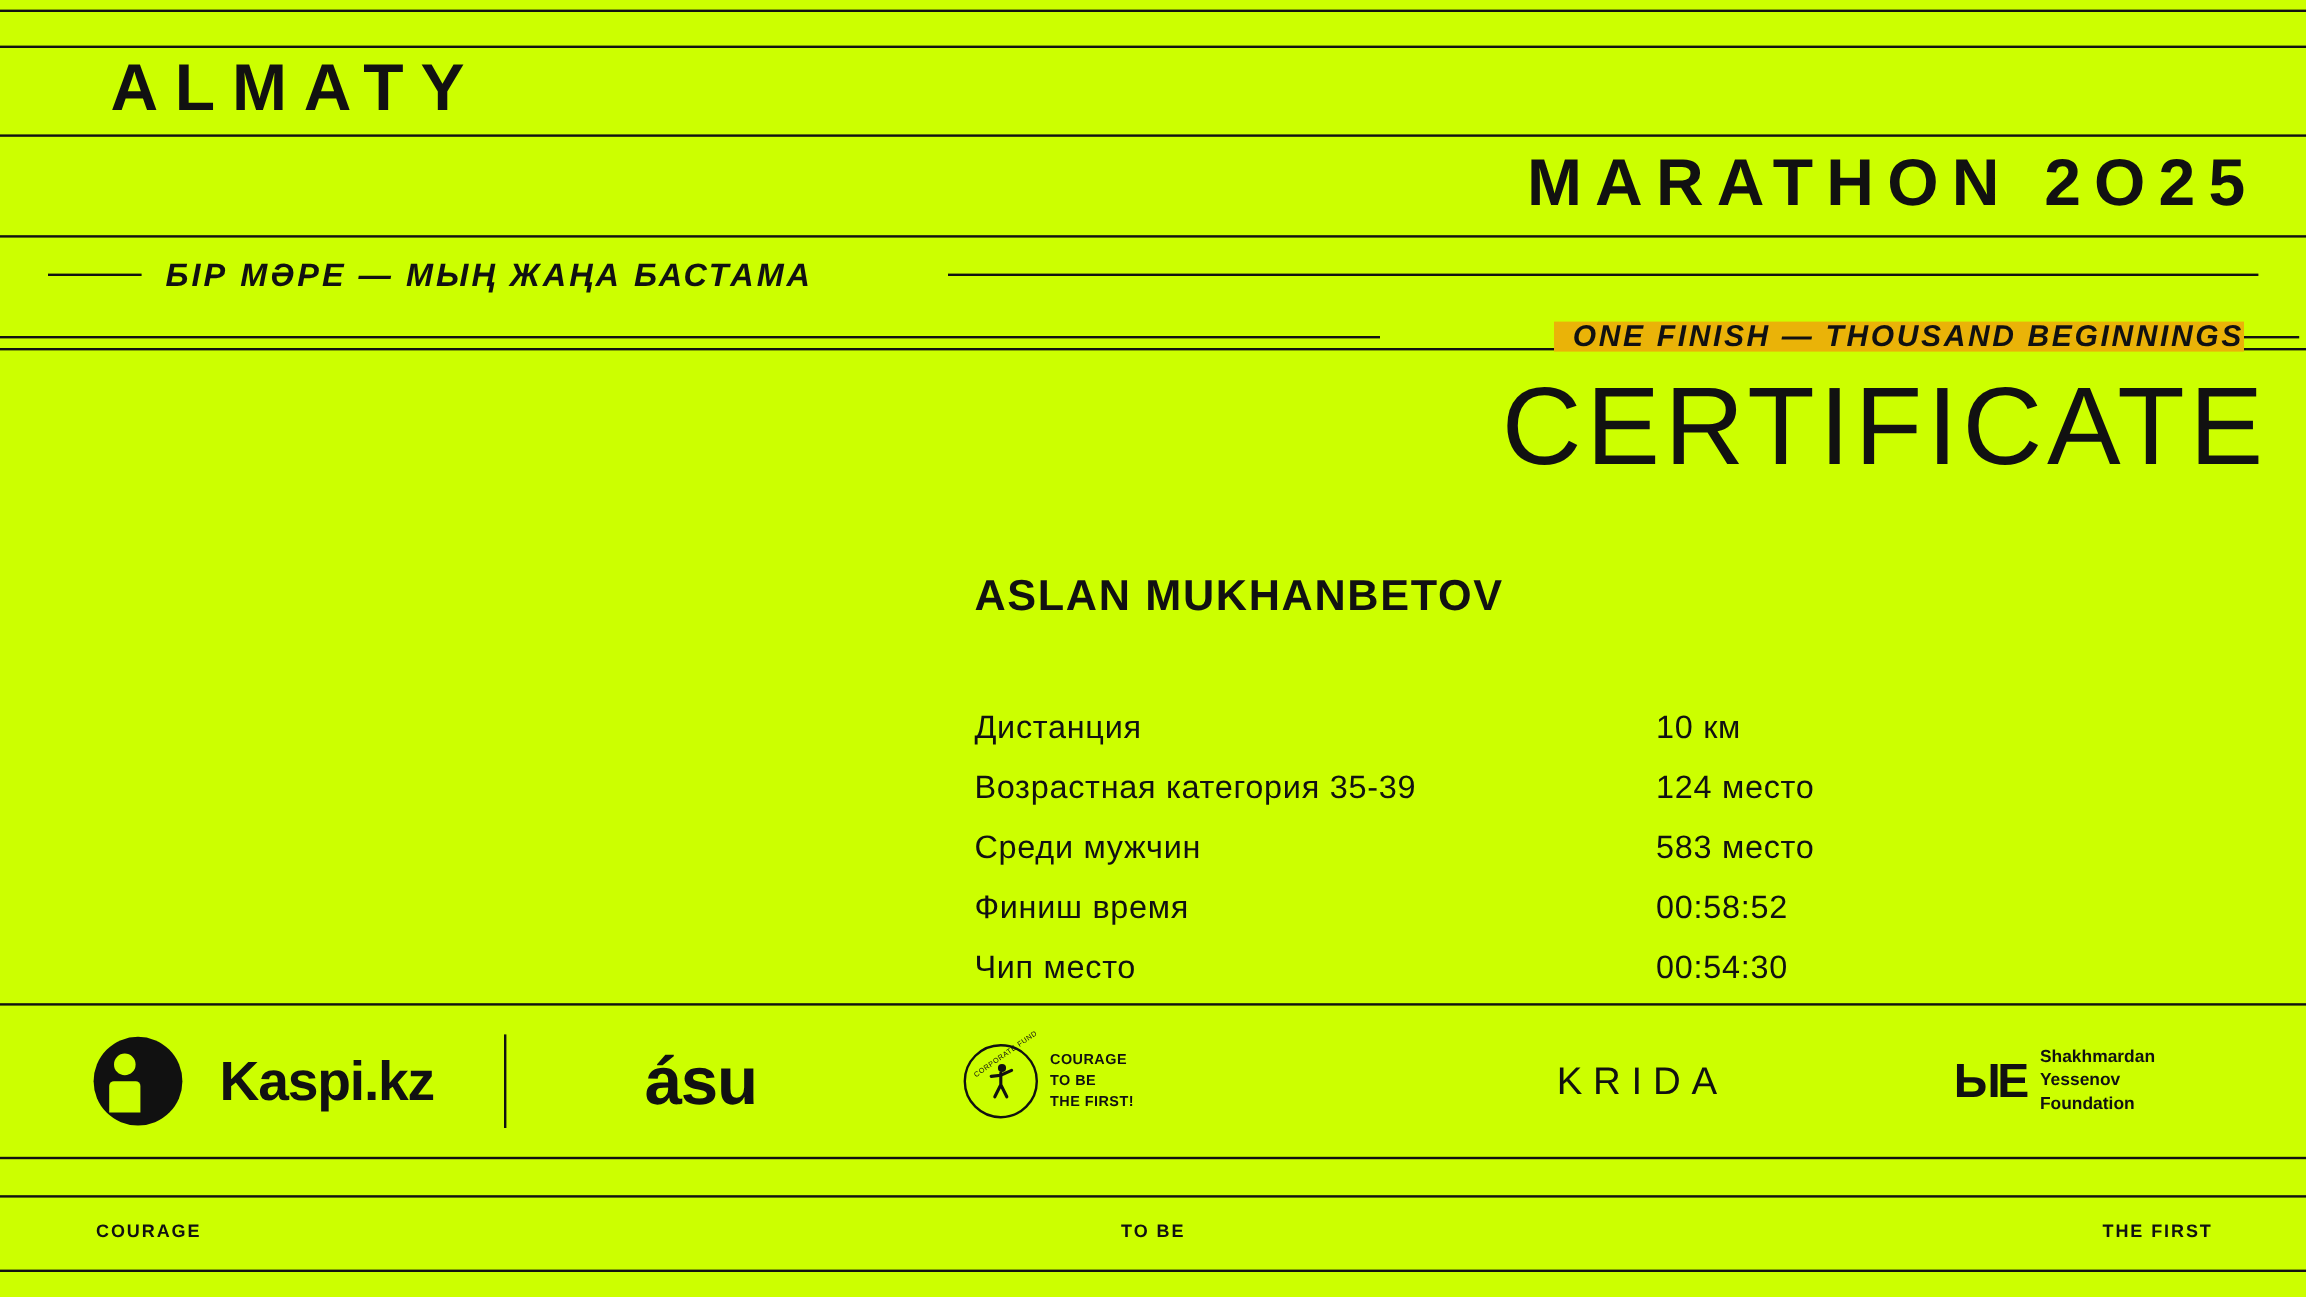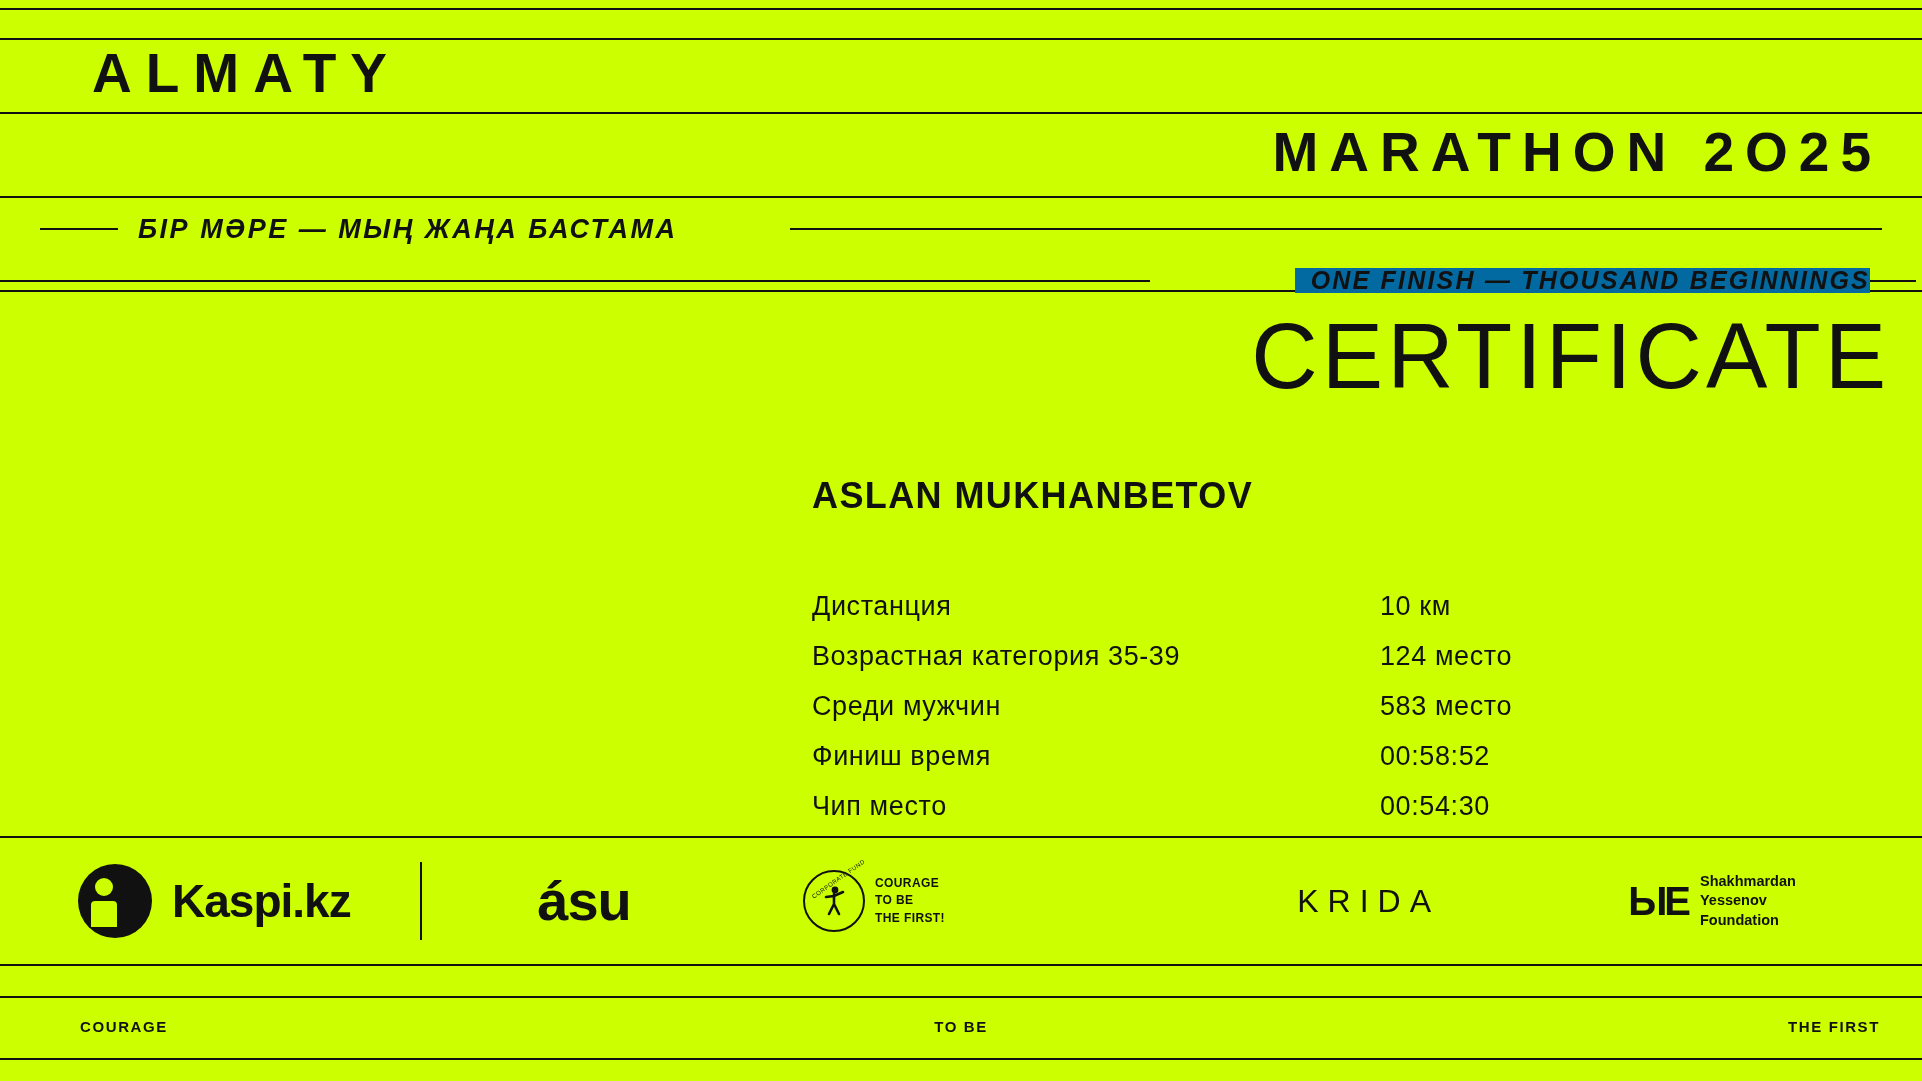--- a/index.html
+++ b/index.html
@@ -67,21 +67,21 @@
   }
   .slogan-en {
     position: absolute;
     right: 52px;
     top: 268px;
     font-size: 25px;
     font-weight: bold;
     font-style: italic;
     letter-spacing: 2.2px;
     line-height: 1;
-    background: #0369a1;
+    background: #eab308;
     padding: 0 0 0 16px;
   }
 
   
   .seg {
     position: absolute;
     height: 2px;
     background: #111111;
   }
 
@@ -138,20 +138,21 @@
     top: 838px;
     width: 100%;
     height: 126px;
     display: flex;
     align-items: center;
   }
   .sponsor {
     display: flex;
     align-items: center;
     justify-content: center;
+    gap: 11px;
   }
   .sp-kaspi    { width: 420px; padding-left: 78px; justify-content: flex-start; }
   .sp-divider  { width: 2px; height: 78px; background: #111111; }
   .sp-asu      { width: 260px; margin-left: 32px; }
   .sp-courage  { width: 320px; }
   .sp-shakh    { width: 420px; }
   .sp-krida    { flex: 1; justify-content: flex-end; padding-right: 62px; }
 
   .kaspi-mark {
     width: 74px; height: 74px;
@@ -247,21 +248,21 @@
     top: 1018px;
     width: 100%;
     display: flex;
     align-items: center;
     font-size: 15px;
     font-weight: bold;
     letter-spacing: 1.6px;
   }
   .f-left   { padding-left: 80px; }
   .f-center { flex: 1; text-align: center; }
-  .f-right  { padding-right: 42px; }
+  .f-right  { padding-right: 78px; }
   .f-left, .f-right { width: 340px; }
   .f-right { text-align: right; }
 </style>
 </head>
 <body>
 
 <div class="cert">
 
   <div class="hline" style="top:8px;"></div>
   <div class="hline" style="top:38px;"></div>

